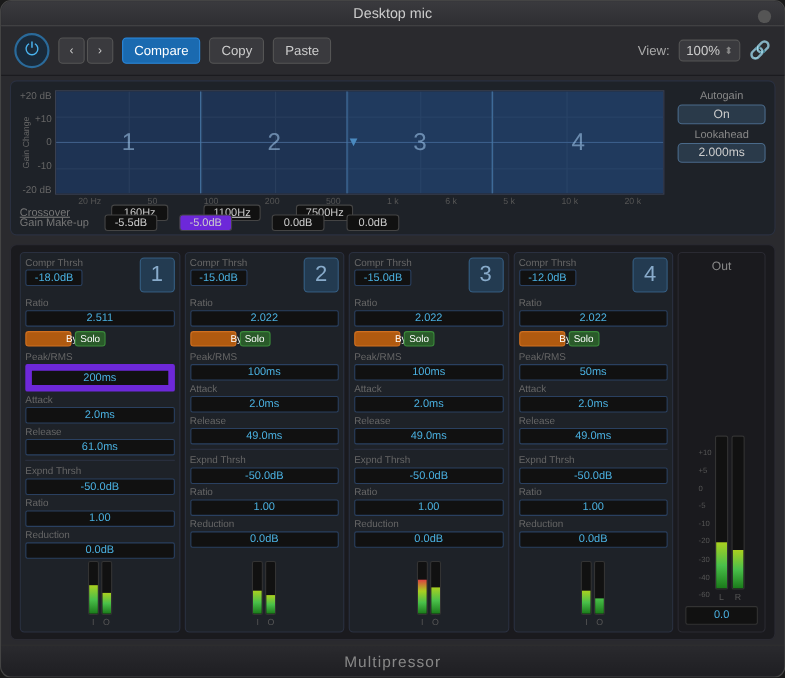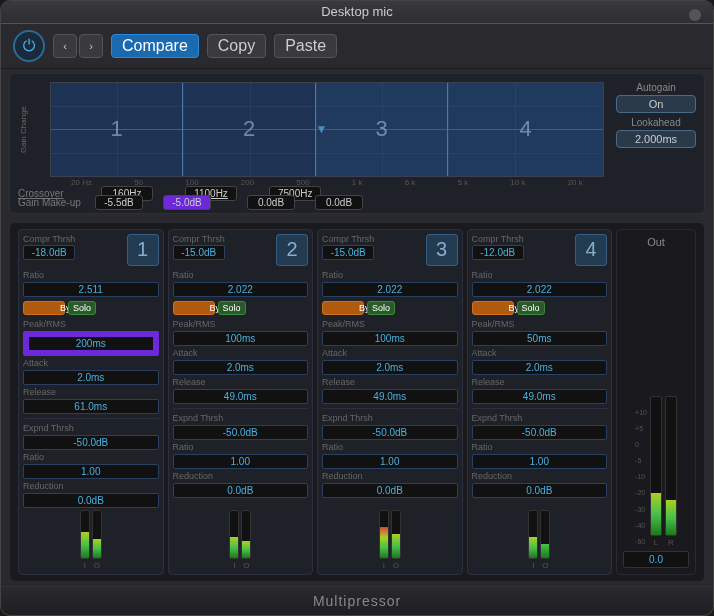--- a/index.html
+++ b/index.html
@@ -91,21 +91,21 @@
       display: flex; align-items: center; justify-content: center;
       cursor: pointer;
       font-size: 11px;
     }
     .toolbar-btn {
       background: #3a3a3e;
       border: 1px solid #555;
       color: #ccc;
       padding: 3px 10px;
       border-radius: 4px;
-      font-size: 16px;
+      font-size: 12px;
       cursor: pointer;
       height: 24px;
       display: flex; align-items: center;
     }
     .toolbar-btn.active {
       background: #1a6ab0;
       border-color: #2a8ae0;
       color: #fff;
     }
     .view-section {
@@ -221,33 +221,48 @@
     <div class="power-btn">
       <span class="power-icon">⏻</span>
     </div>
     <div class="nav-btns">
       <div class="nav-btn">‹</div>
       <div class="nav-btn">›</div>
     </div>
     <div class="toolbar-btn active">Compare</div>
     <div class="toolbar-btn">Copy</div>
     <div class="toolbar-btn">Paste</div>
+    <div class="view-section">
+      <span class="view-label">View:</span>
+      <div class="view-pct">
+        <span>100%</span>
+        <span style="font-size:9px; color:#888;">⬍</span>
+      </div>
+      <span class="link-icon">🔗</span>
+    </div>
   </div>
 
   <div style="margin: 4px 8px 0 8px; background: #1e2228; border-radius: 6px; border: 1px solid #2a3040; position: relative; height: 175px;">
 
     <div class="autogain-section">
       <div class="autogain-label">Autogain</div>
       <div class="autogain-val">On</div>
       <div class="lookahead-label">Lookahead</div>
       <div class="lookahead-val">2.000ms</div>
     </div>
 
     <div style="position: absolute; left: 8px; right: 100px; top: 8px; bottom: 36px;">
 
+      <div style="position:absolute; left:0; top:0; bottom:0; width:32px; display:flex; flex-direction:column; justify-content:space-between; color:#666; font-size:9px; text-align:right; padding-right:3px;">
+        <span>+20 dB</span>
+        <span>+10</span>
+        <span>0</span>
+        <span>-10</span>
+        <span>-20 dB</span>
+      </div>
 
       <div style="position:absolute; left:0; top:0; bottom:0; width:12px; display:flex; align-items:center; justify-content:center;">
         <span style="transform:rotate(-90deg); white-space:nowrap; color:#666; font-size:8px; transform-origin:center center;">Gain Change</span>
       </div>
 
       <div style="position:absolute; left:32px; top:0; right:0; bottom:0; border:1px solid #3a4050; overflow:hidden; background:#1a2030;">
 
         <div style="position:absolute;left:12%;top:0;bottom:0;width:1px;background:#2a3040;"></div>
         <div style="position:absolute;left:24%;top:0;bottom:0;width:1px;background:#2a3040;"></div>
         <div style="position:absolute;left:36%;top:0;bottom:0;width:1px;background:#2a3040;"></div>

